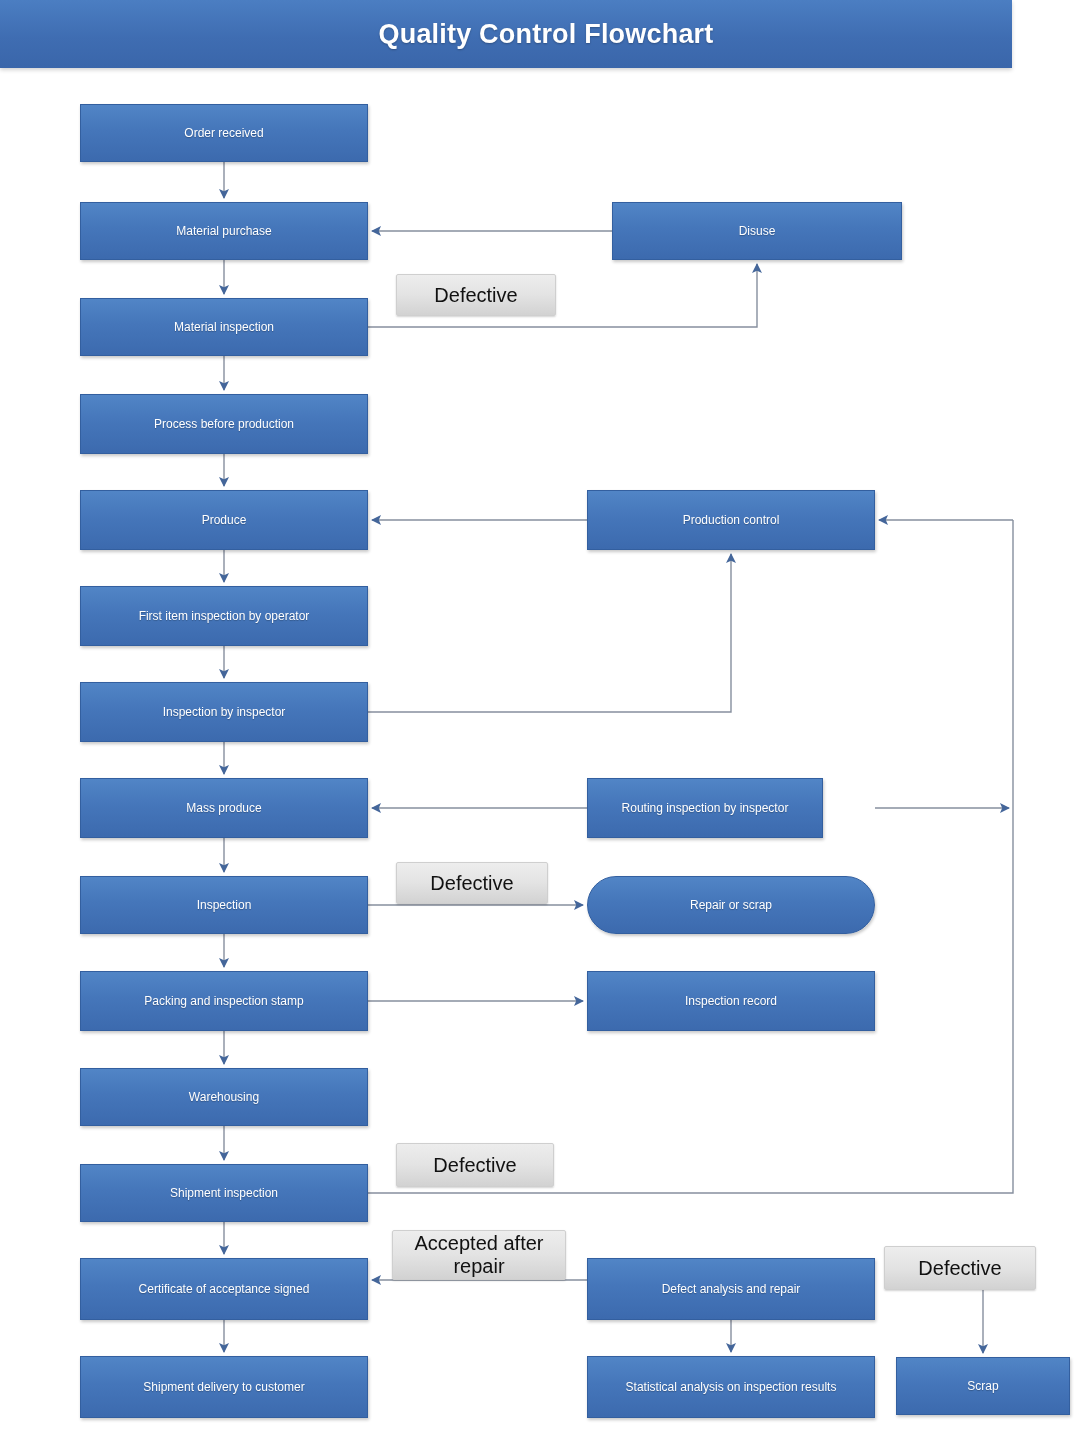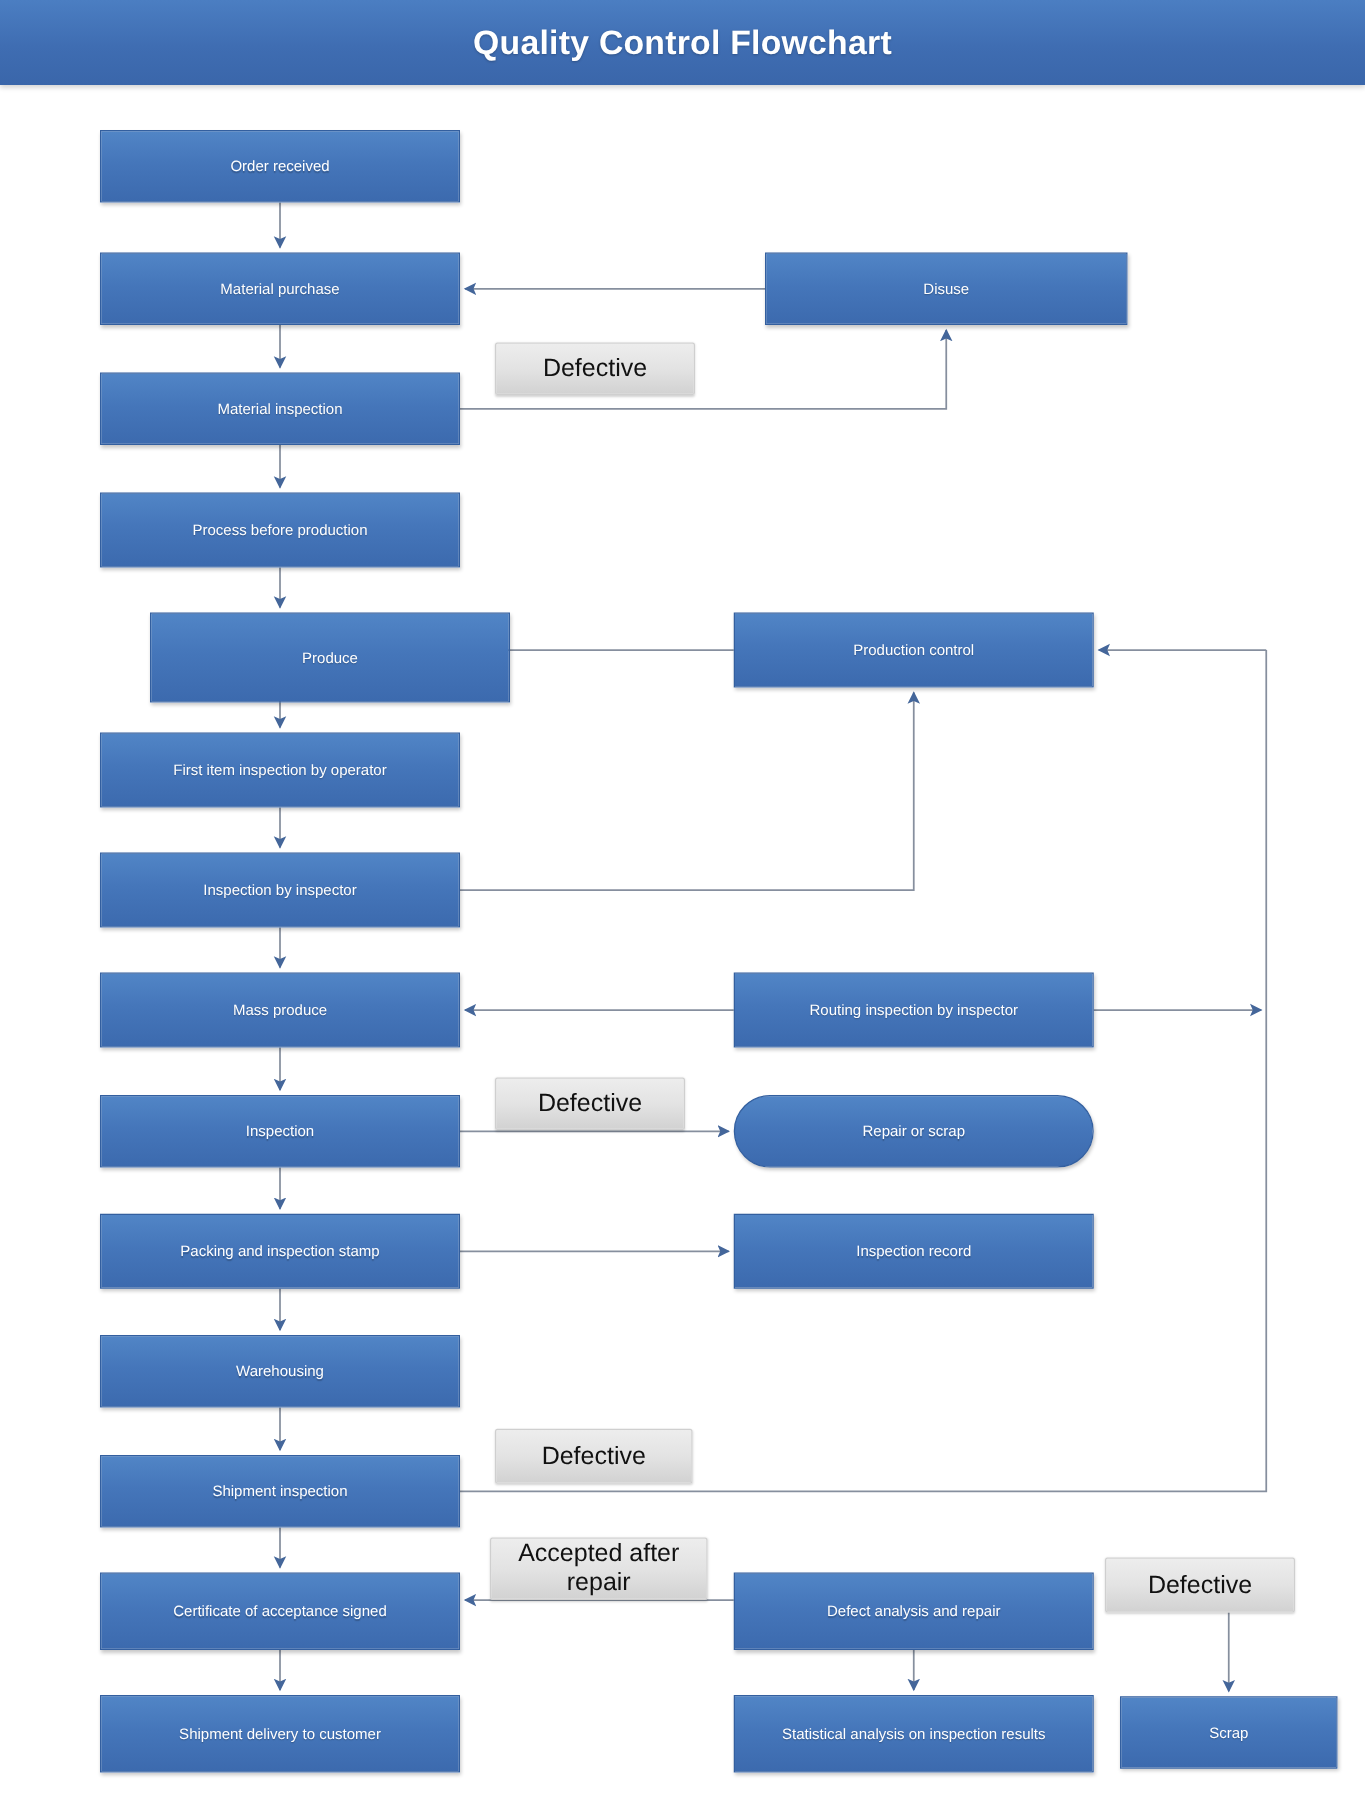--- a/index.html
+++ b/index.html
@@ -1,21 +1,21 @@
 <!DOCTYPE html>
 <html><head>
 <meta charset="utf-8">
 <style>
   html,body{margin:0;padding:0;background:#ffffff;}
   body{width:1092px;height:1456px;font-family:"Liberation Sans",sans-serif;overflow:hidden;}
   #page{position:relative;width:1092px;height:1456px;background:#fff;}
 
   
   #header{
-    position:absolute;left:0;top:0;width:1092px;height:68px;
+    position:absolute;left:0;top:0;width:1012px;height:68px;
     background:linear-gradient(to bottom,#4b7ec2 0%,#3f6db2 55%,#3a66aa 100%);
     box-shadow:0 2px 4px rgba(0,0,0,.18);
   }
   #header .title{
     position:absolute;left:0;top:0;width:1092px;height:68px;
     display:flex;align-items:center;justify-content:center;
     color:#ffffff;font-size:27px;font-weight:bold;letter-spacing:.2px;
     text-shadow:0 1px 2px rgba(0,0,0,.25);
   }
 
@@ -119,21 +119,21 @@
       </div>
 
     <div class="node" style="left:80px;top:230px;width:288px;height:58px;">
       <span>Material inspection</span>
       </div>
 
     <div class="node" style="left:80px;top:326px;width:288px;height:60px;">
       <span>Process before production</span>
       </div>
 
-    <div class="node" style="left:80px;top:422px;width:288px;height:72px;margin-left:40px;">
+    <div class="node" style="left:80px;top:422px;width:288px;height:60px;">
       <span>Produce</span>
       </div>
 
     <div class="node" style="left:80px;top:518px;width:288px;height:60px;">
       <span>First item inspection by operator</span>
       </div>
 
     <div class="node" style="left:80px;top:614px;width:288px;height:60px;">
       <span>Inspection by inspector</span>
       </div>
@@ -167,21 +167,21 @@
       </div>
 
     <div class="node" style="left:612px;top:134px;width:290px;height:58px;">
       <span>Disuse</span>
       </div>
 
     <div class="node" style="left:587px;top:422px;width:288px;height:60px;">
       <span>Production control</span>
       </div>
 
-    <div class="node" style="left:587px;top:710px;width:288px;height:60px;">
+    <div class="node" style="left:587px;top:710px;width:236px;height:60px;">
       <span>Routing inspection by inspector</span>
       </div>
 
     <div class="node" style="left:587px;top:808px;width:288px;height:58px;border-radius:29px;">
       <span>Repair or scrap</span>
       </div>
 
     <div class="node" style="left:587px;top:903px;width:288px;height:60px;">
       <span>Inspection record</span>
       </div>

